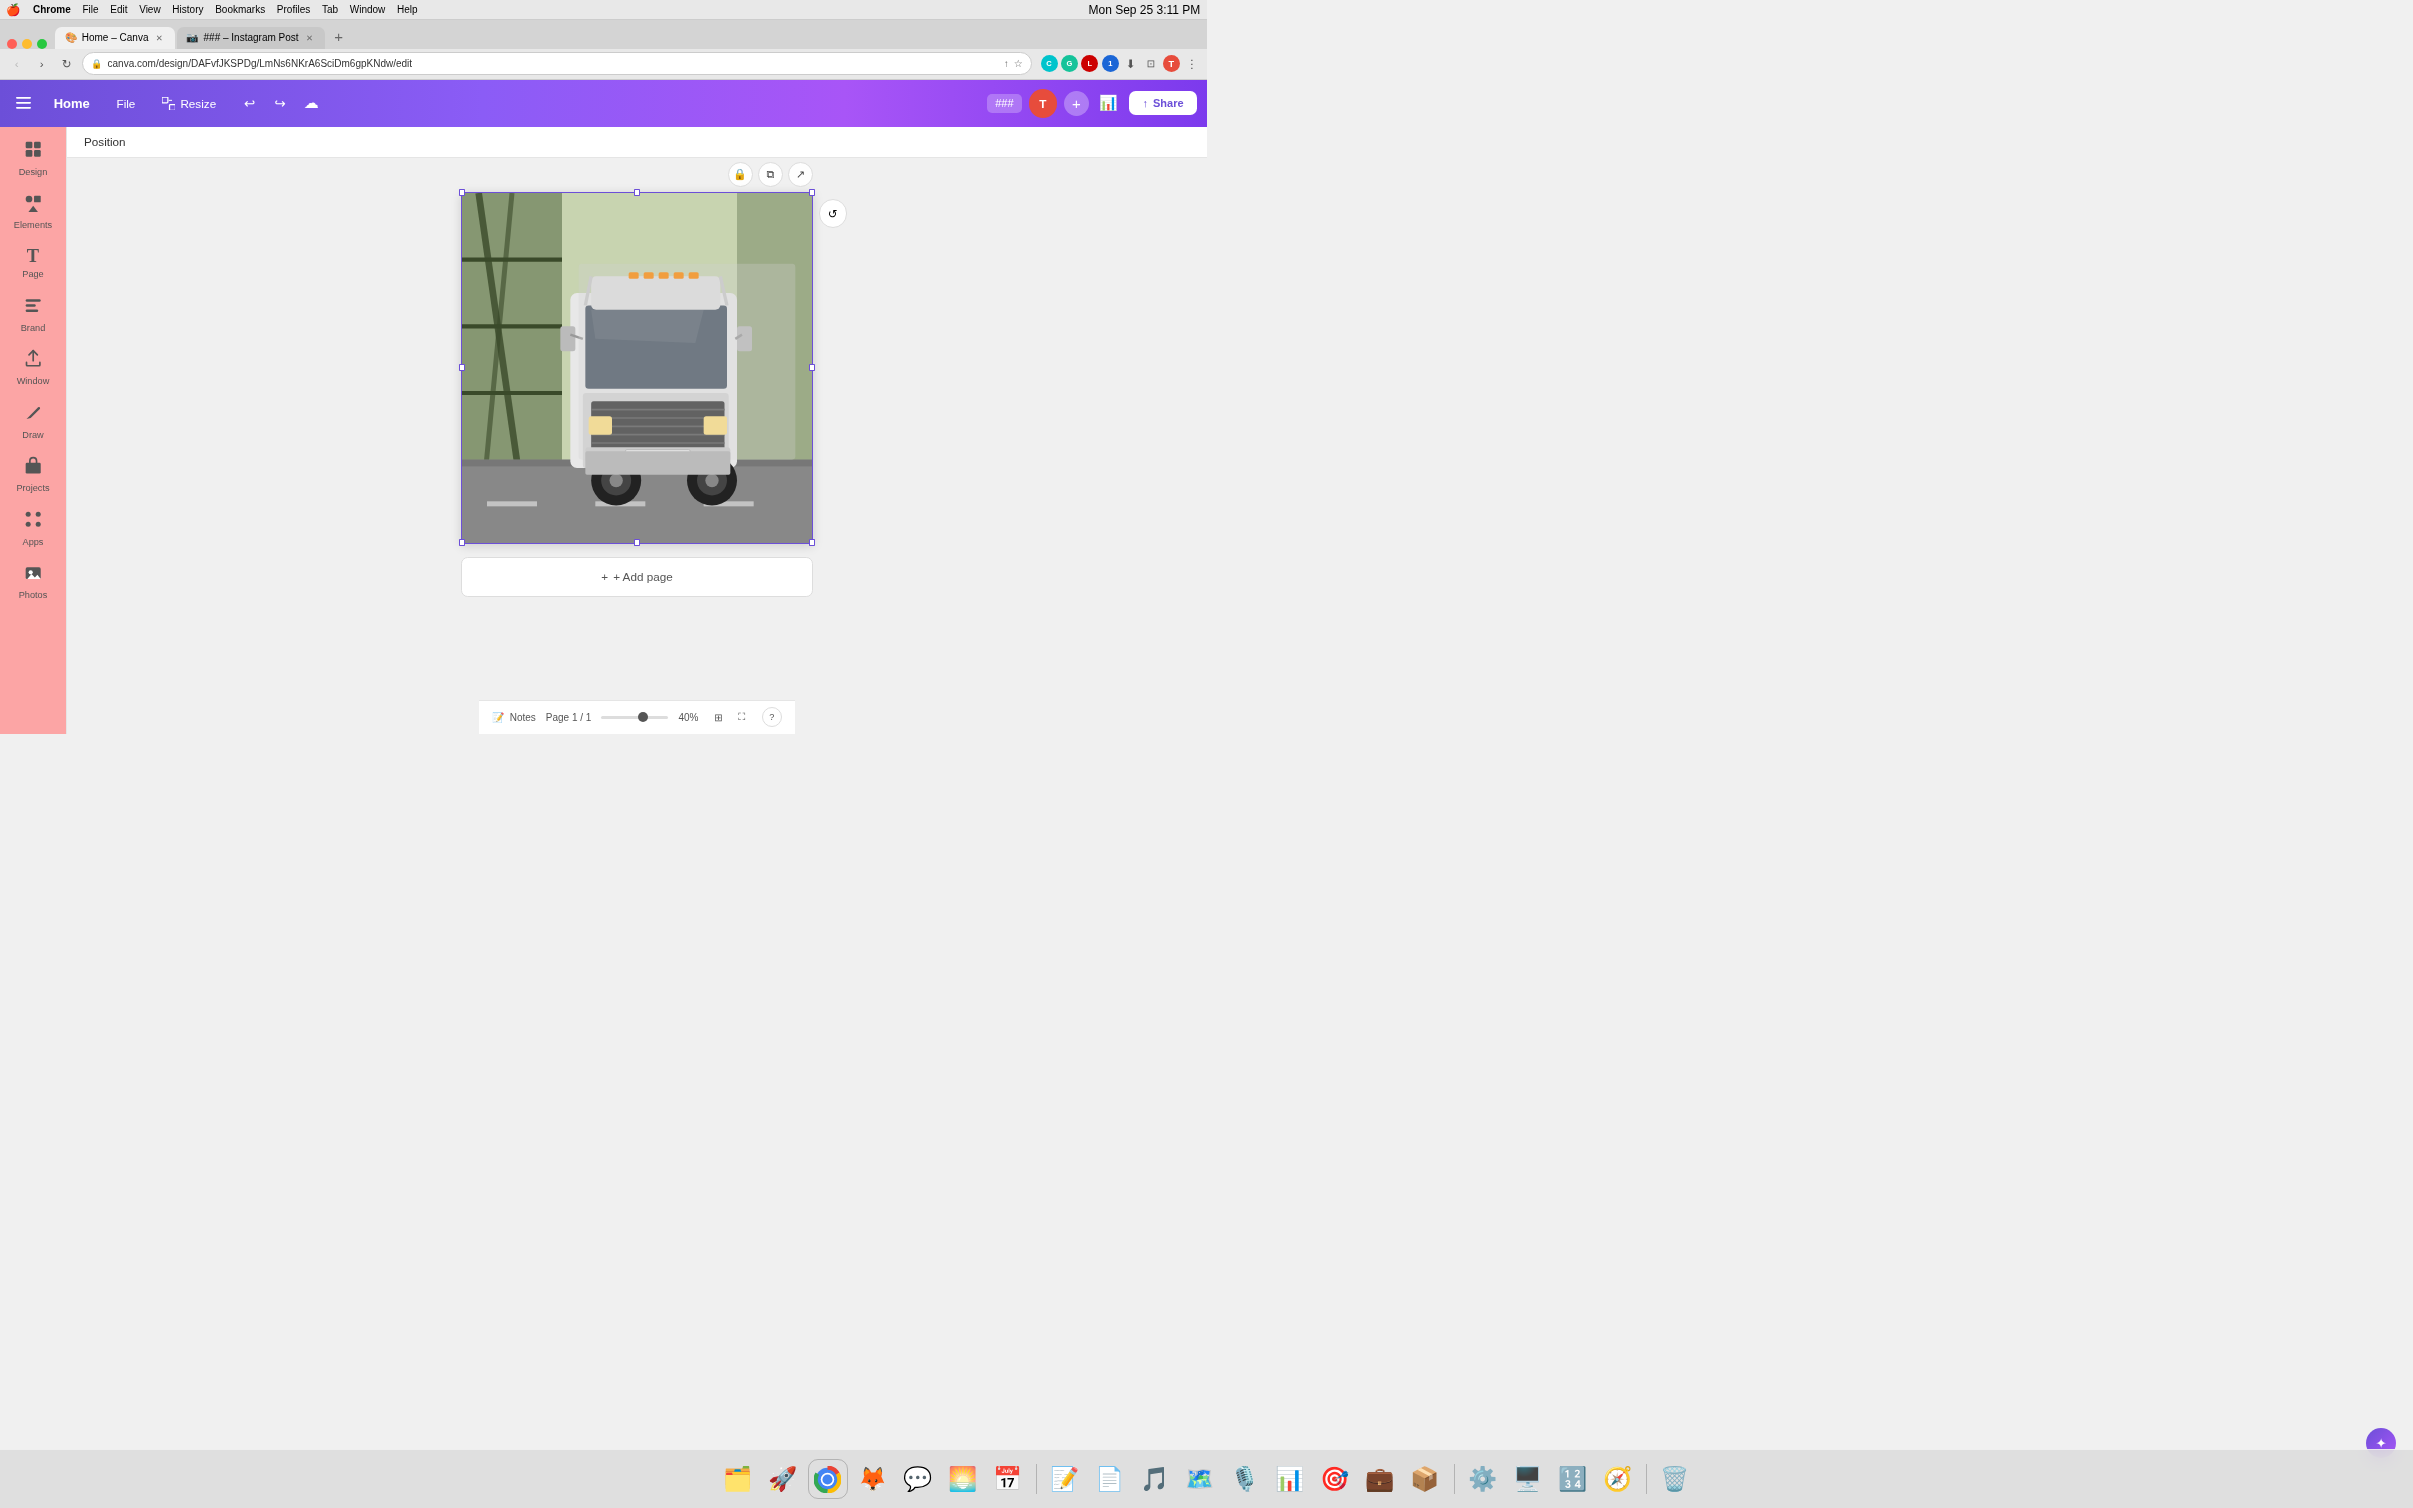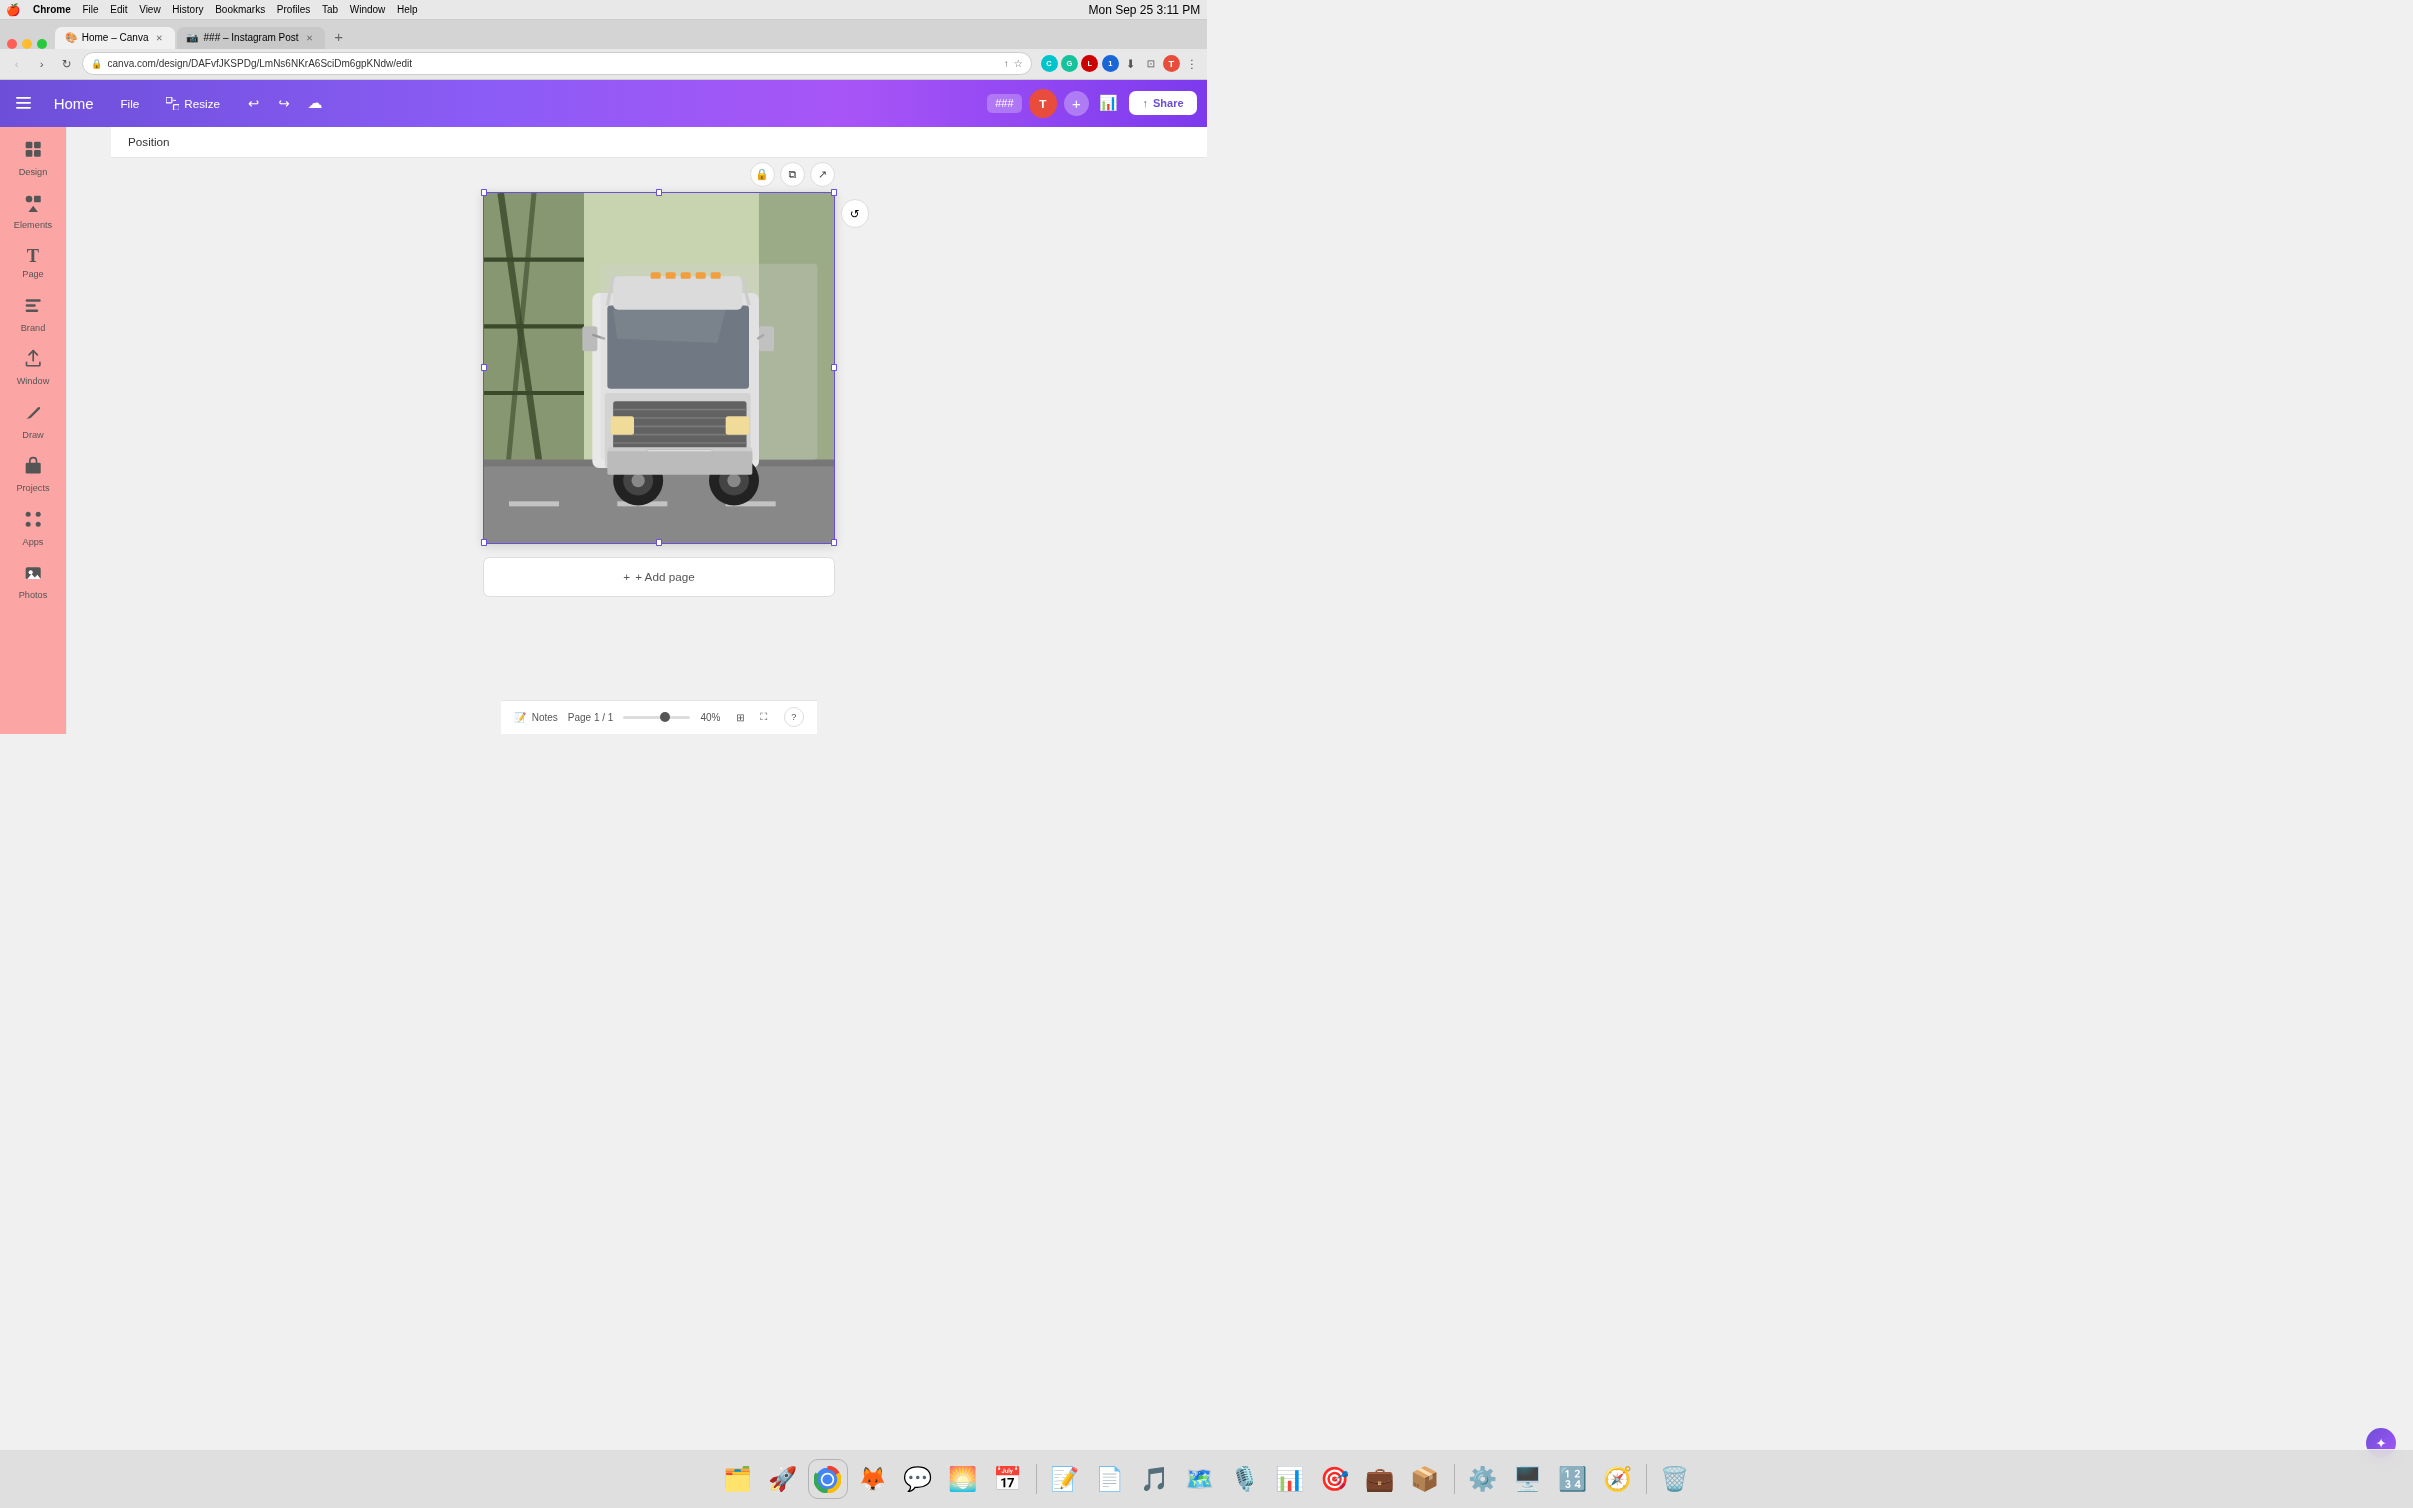--- a/index.html
+++ b/index.html
@@ -164,22 +164,22 @@
       display: flex;
       align-items: center;
       justify-content: center;
       cursor: pointer;
       color: white;
       font-size: 13.4px;
       border-radius: 3.4px;
     }
     .canva-home-btn {
       color: white;
-      font-size: 15px;
-      font-weight: 400;
+      font-size: 13px;
+      font-weight: 700;
       padding: 5px 10px;
       border-radius: 5px;
       cursor: pointer;
     }
     .canva-file-btn {
       color: white;
       font-size: 11.7px;
       padding: 5px 10px;
       border-radius: 5px;
       cursor: pointer;
@@ -323,21 +323,20 @@
 
     
     .canvas-area {
       flex: 1;
       background: #f0f0f0;
       display: flex;
       flex-direction: column;
       align-items: center;
       overflow: auto;
       position: relative;
-      padding-left: 44px;
     }
     .position-header {
       width: 100%;
       padding: 8.4px 17px;
       font-size: 11.7px;
       font-weight: 500;
       color: #333;
       background: white;
       border-bottom: 0.8px solid #e5e5e5;
     }

